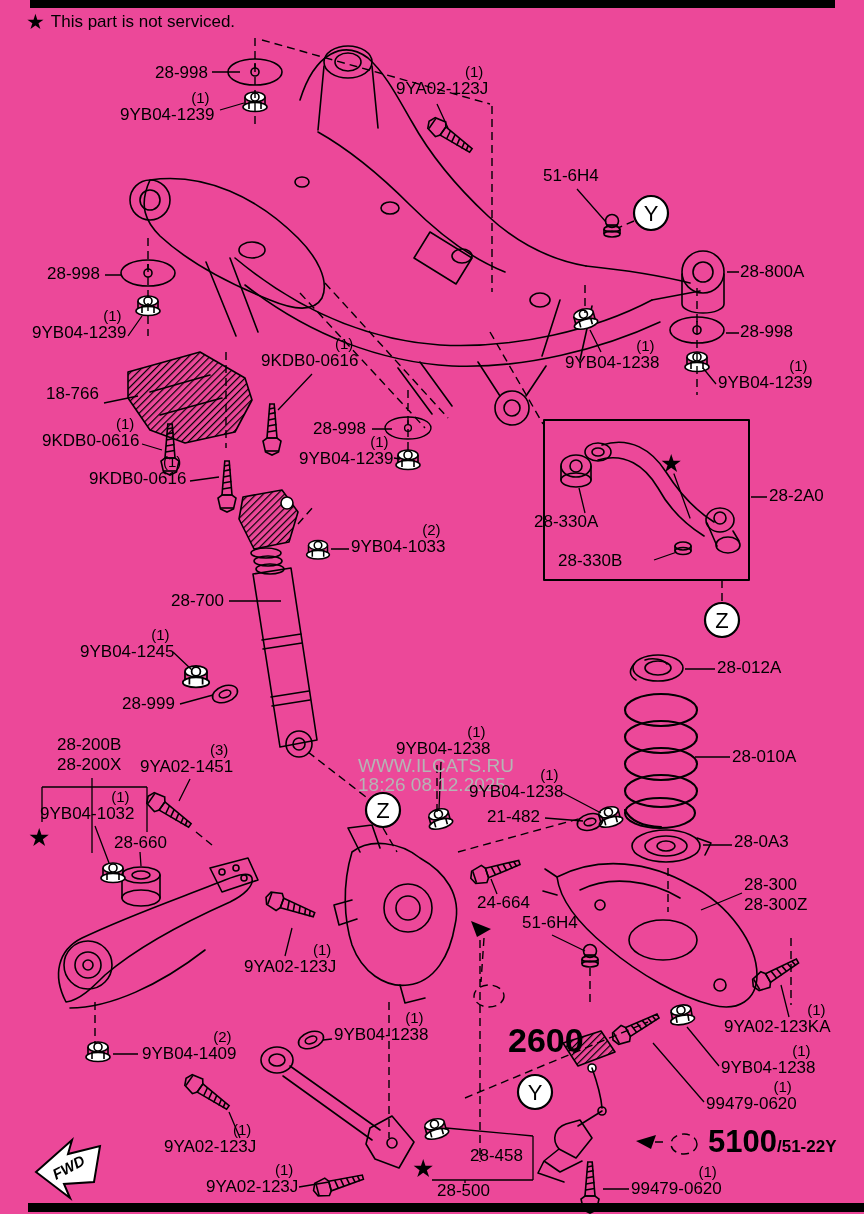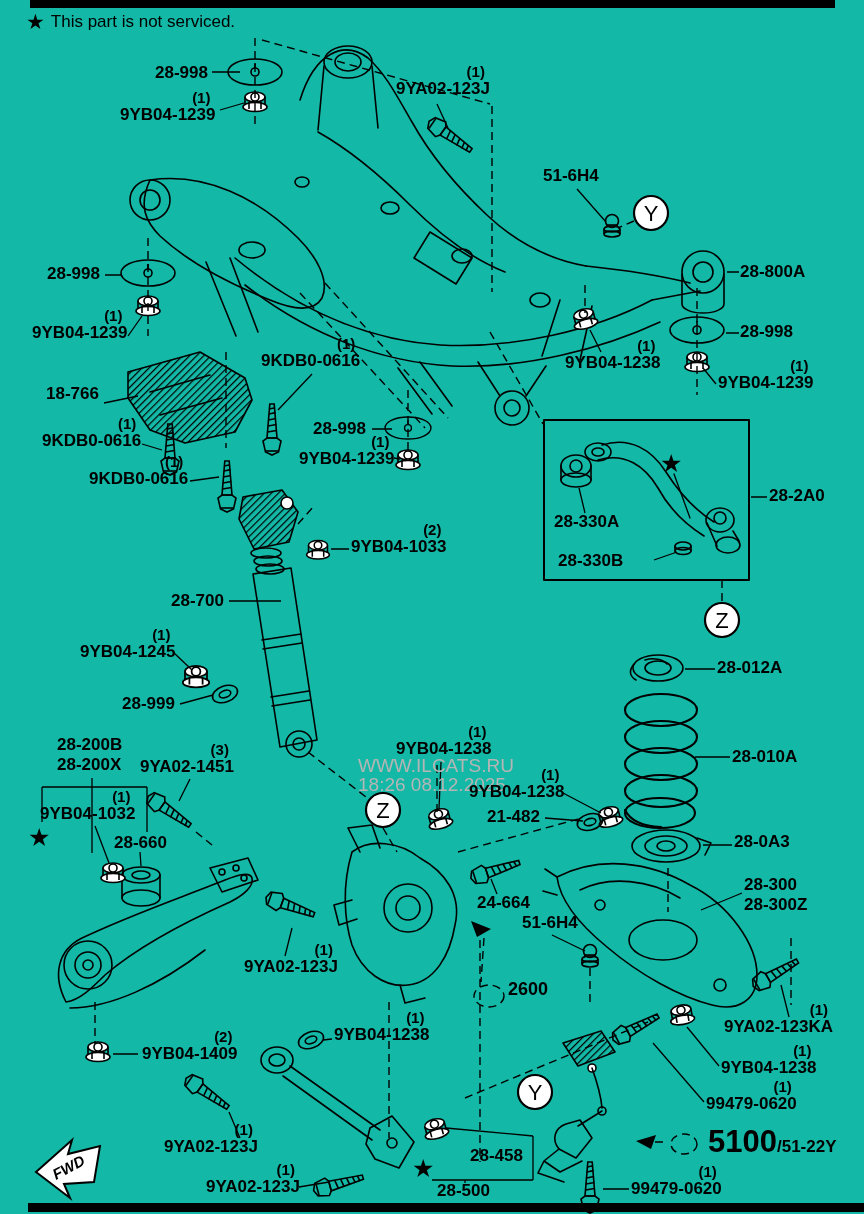--- a/index.html
+++ b/index.html
@@ -1,26 +1,26 @@
 <!DOCTYPE html>
 <html><head>
 <meta charset="utf-8">
 <style>
   html,body{margin:0;padding:0;background:#fff;}
-  .page{position:relative;width:864px;height:1214px;background:#14b8a6;overflow:hidden;
+  .page{position:relative;width:864px;height:1214px;background:#ec4899;overflow:hidden;
         font-family:"Liberation Sans",sans-serif;color:#000;}
   .bar{position:absolute;background:#000;}
   .topbar{left:30px;top:0;width:805px;height:8px;}
   .botbar{left:28px;top:1203px;width:836px;height:9px;}
   .note{position:absolute;left:26px;top:10px;font-size:17px;white-space:nowrap;}
   .note .star{font-size:21px;vertical-align:-2px;margin-right:6px;}
-  .lbl{position:absolute;font-size:17px;line-height:1.05;white-space:nowrap;letter-spacing:0px;font-weight:bold;}
+  .lbl{position:absolute;font-size:17px;line-height:1.05;white-space:nowrap;letter-spacing:0px;}
   .lbl .q{display:block;text-align:right;font-size:15px;padding-right:5px;}
   .big{position:absolute;font-weight:bold;white-space:nowrap;}
-  .b26{font-size:18px;}
+  .b26{font-size:34px;margin-top:42px;}
   .b51{font-size:31px;}
   .b51s{font-size:17px;font-weight:bold;}
   svg{position:absolute;left:0;top:0;}
   svg .art{stroke:#000;fill:none;stroke-width:1.6;stroke-linecap:round;stroke-linejoin:round;}
   svg .thick{stroke-width:2.1;}
   svg .ld{stroke:#000;fill:none;stroke-width:1.3;}
   svg .dash{stroke:#000;fill:none;stroke-width:1.4;stroke-dasharray:8 5;}
   svg .cir{fill:#fff;stroke:#000;stroke-width:2.2;}
   svg .ctext{font-family:"Liberation Sans",sans-serif;font-size:22px;fill:#000;text-anchor:middle;}
   svg .st{font-family:"DejaVu Sans",sans-serif;font-size:25px;fill:#000;}
@@ -317,21 +317,21 @@
   <div class="lbl" style="left:32px;top:308px"><span class="q">(1)</span><span>9YB04-1239</span></div>
   <div class="lbl" style="left:565px;top:338px"><span class="q">(1)</span><span>9YB04-1238</span></div>
   <div class="lbl" style="left:740px;top:323px"><span>28-998</span></div>
   <div class="lbl" style="left:718px;top:358px"><span class="q">(1)</span><span>9YB04-1239</span></div>
   <div class="lbl" style="left:261px;top:336px"><span class="q">(1)</span><span>9KDB0-0616</span></div>
   <div class="lbl" style="left:46px;top:385px"><span>18-766</span></div>
   <div class="lbl" style="left:42px;top:416px"><span class="q">(1)</span><span>9KDB0-0616</span></div>
   <div class="lbl" style="left:89px;top:454px"><span class="q">(1)</span><span>9KDB0-0616</span></div>
   <div class="lbl" style="left:313px;top:420px"><span>28-998</span></div>
   <div class="lbl" style="left:299px;top:434px"><span class="q">(1)</span><span>9YB04-1239</span></div>
-  <div class="lbl" style="left:554px;top:513px"><span>28-330A</span></div>
+  <div class="lbl" style="left:534px;top:513px"><span>28-330A</span></div>
   <div class="lbl" style="left:769px;top:487px"><span>28-2A0</span></div>
   <div class="lbl" style="left:558px;top:552px"><span>28-330B</span></div>
   <div class="lbl" style="left:351px;top:522px"><span class="q">(2)</span><span>9YB04-1033</span></div>
   <div class="lbl" style="left:171px;top:592px"><span>28-700</span></div>
   <div class="lbl" style="left:80px;top:627px"><span class="q">(1)</span><span>9YB04-1245</span></div>
   <div class="lbl" style="left:122px;top:695px"><span>28-999</span></div>
   <div class="lbl" style="left:57px;top:736px"><span>28-200B</span></div>
   <div class="lbl" style="left:57px;top:756px"><span>28-200X</span></div>
   <div class="lbl" style="left:140px;top:742px"><span class="q">(3)</span><span>9YA02-1451</span></div>
   <div class="lbl" style="left:40px;top:789px"><span class="q">(1)</span><span>9YB04-1032</span></div>

